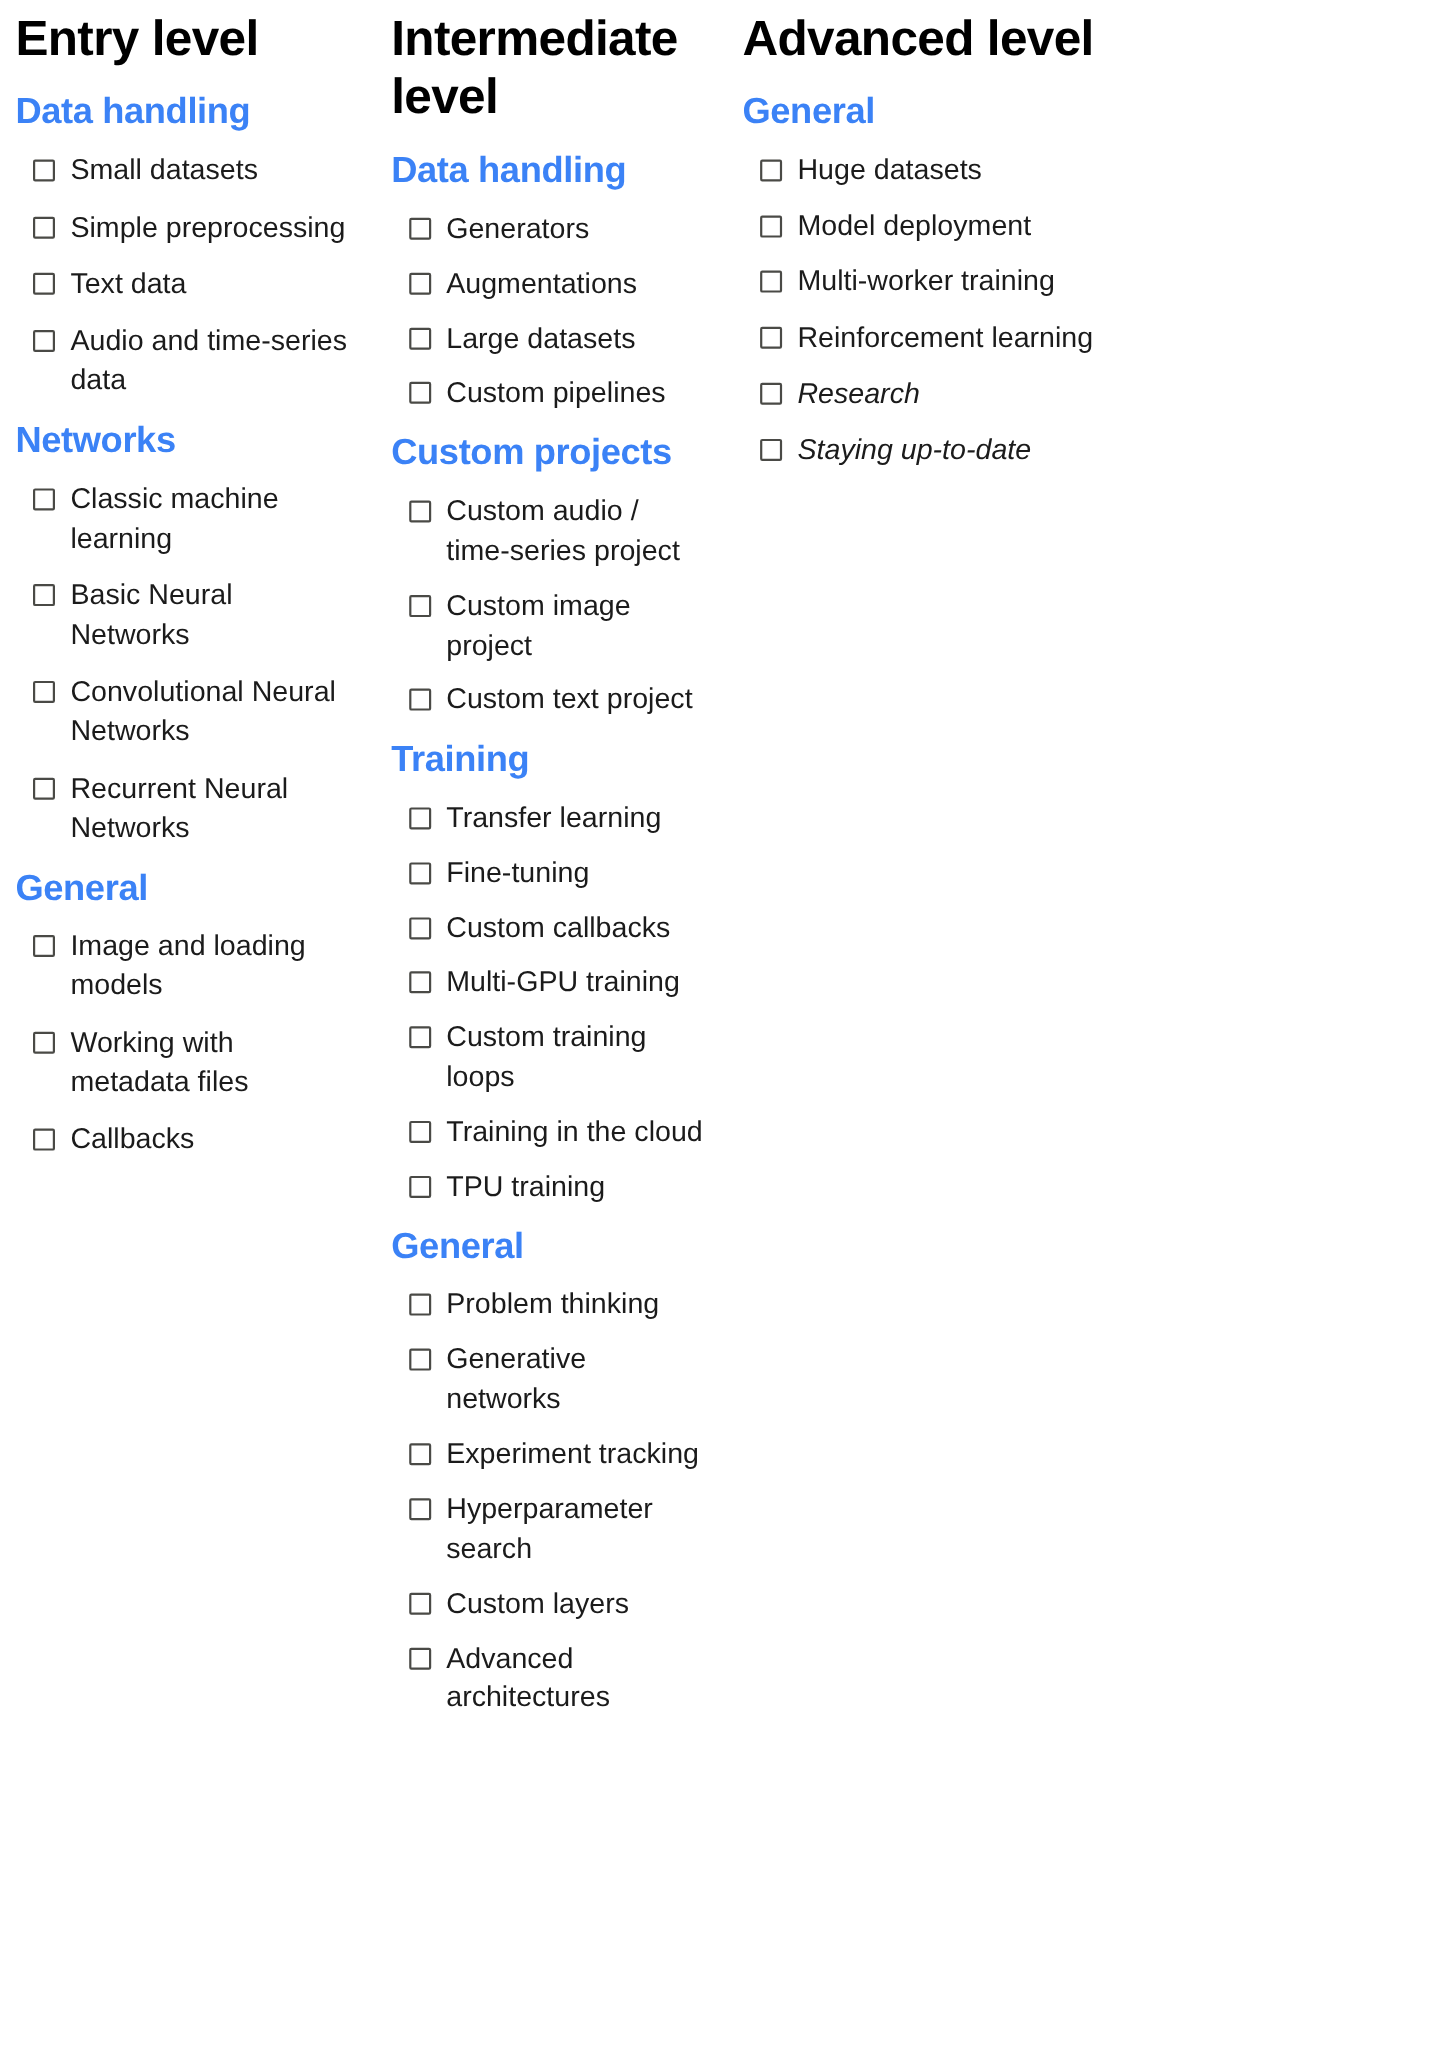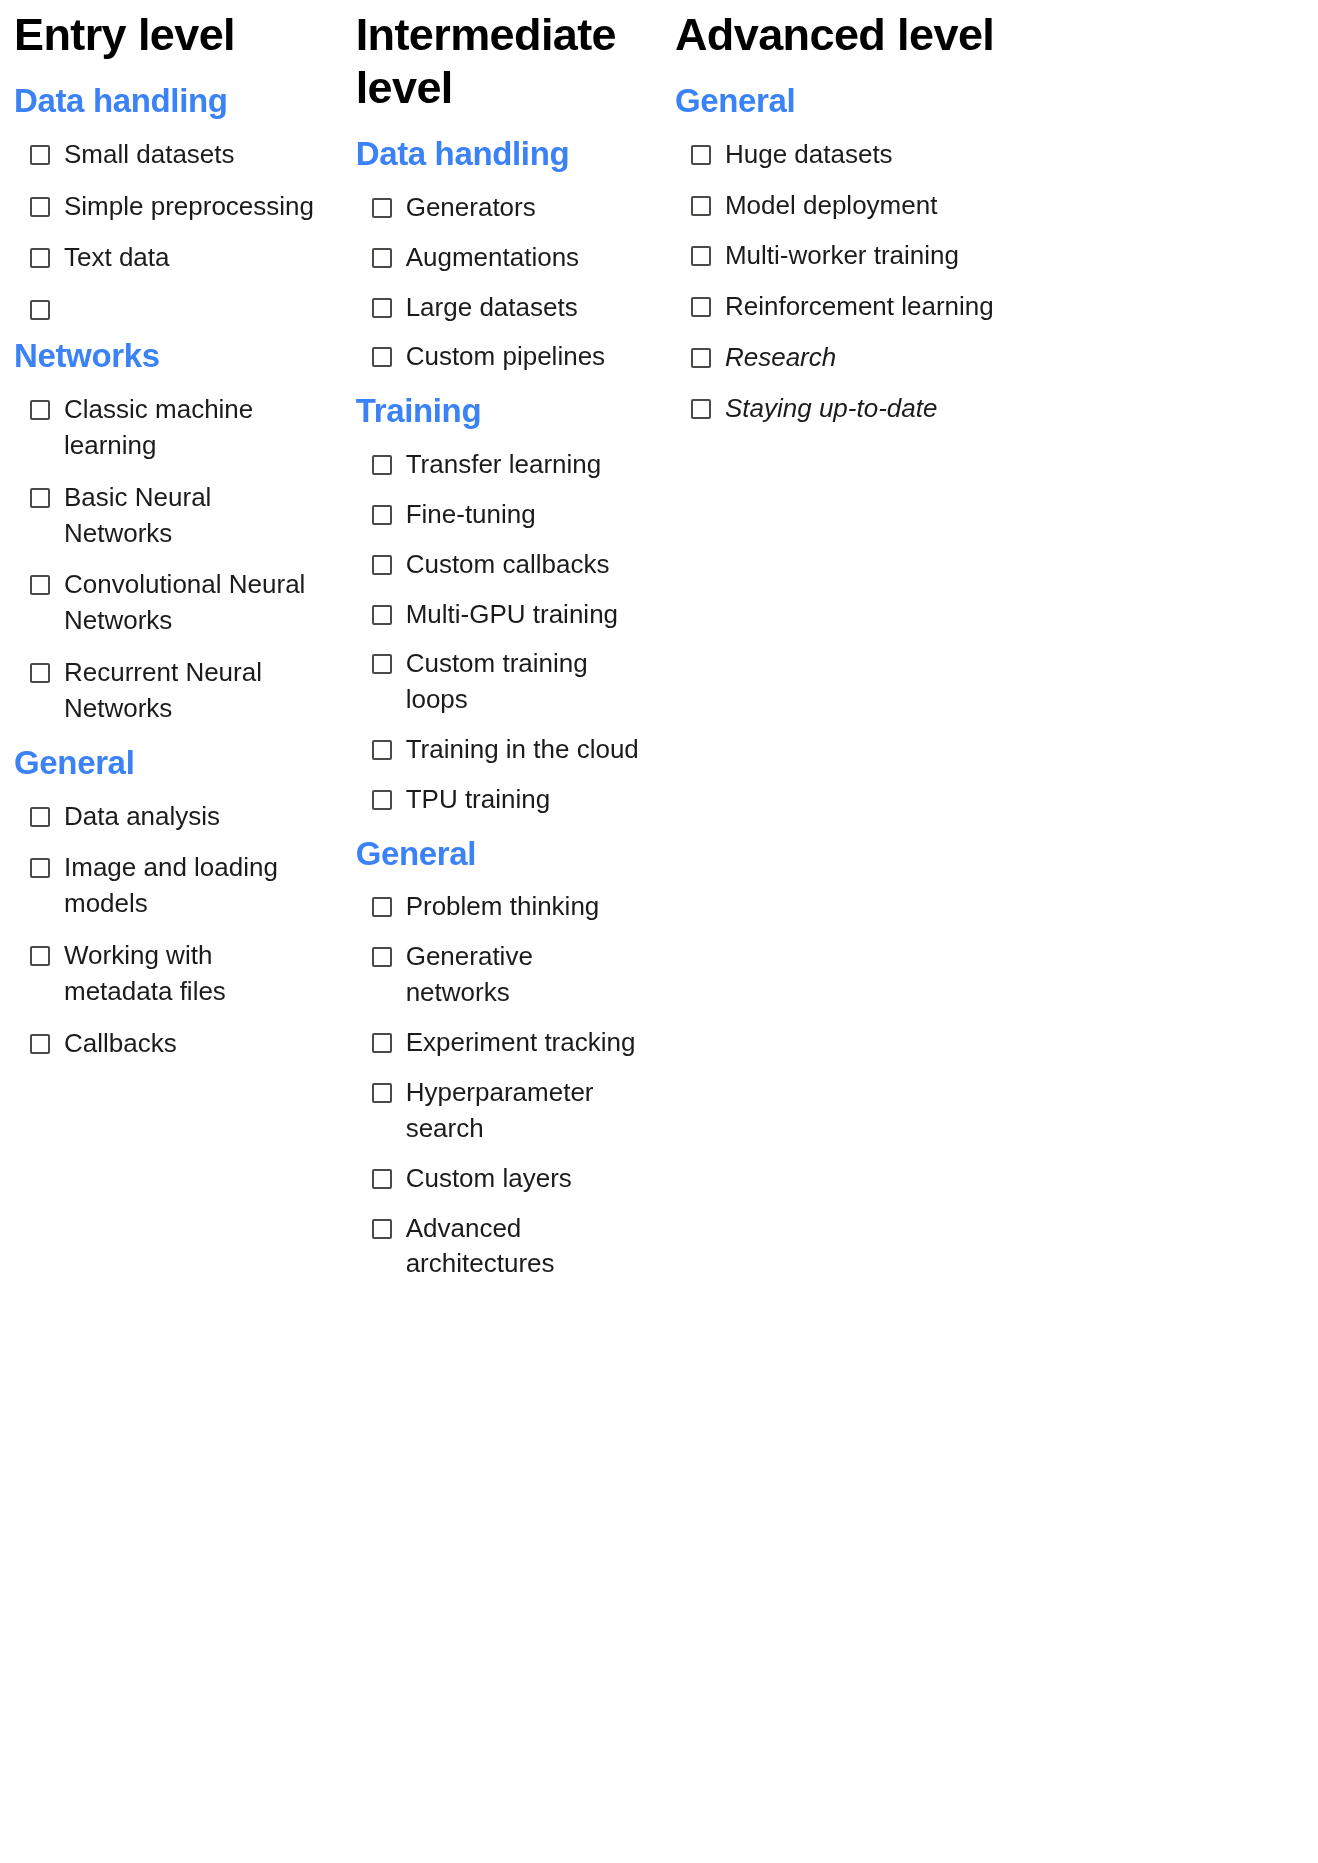--- a/index.html
+++ b/index.html
@@ -113,20 +113,21 @@
         <li class="check-item">
           <span class="checkbox"></span>
           <span class="check-label">Simple preprocessing</span>
         </li>
         <li class="check-item">
           <span class="checkbox"></span>
           <span class="check-label">Text data</span>
         </li>
         <li class="check-item">
           <span class="checkbox"></span>
+          <span class="check-label">Audio and time-series data</span>
         </li>
       </ul>
     </div>
 
     <div class="section">
       <h2 class="section-title">Networks</h2>
       <ul class="checklist">
         <li class="check-item">
           <span class="checkbox"></span>
           <span class="check-label">Classic machine learning</span>
@@ -142,24 +143,20 @@
         <li class="check-item">
           <span class="checkbox"></span>
           <span class="check-label">Recurrent Neural Networks</span>
         </li>
       </ul>
     </div>
 
     <div class="section">
       <h2 class="section-title">General</h2>
       <ul class="checklist">
-        <li class="check-item">
-          <span class="checkbox"></span>
-          <span class="check-label">Data analysis</span>
-        </li>
         <li class="check-item">
           <span class="checkbox"></span>
           <span class="check-label">Image and loading models</span>
         </li>
         <li class="check-item">
           <span class="checkbox"></span>
           <span class="check-label">Working with metadata files</span>
         </li>
         <li class="check-item">
           <span class="checkbox"></span>
@@ -187,20 +184,37 @@
           <span class="checkbox"></span>
           <span class="check-label">Large datasets</span>
         </li>
         <li class="check-item">
           <span class="checkbox"></span>
           <span class="check-label">Custom pipelines</span>
         </li>
       </ul>
     </div>
 
+    <div class="section">
+      <h2 class="section-title">Custom projects</h2>
+      <ul class="checklist">
+        <li class="check-item">
+          <span class="checkbox"></span>
+          <span class="check-label">Custom audio / time-series project</span>
+        </li>
+        <li class="check-item">
+          <span class="checkbox"></span>
+          <span class="check-label">Custom image project</span>
+        </li>
+        <li class="check-item">
+          <span class="checkbox"></span>
+          <span class="check-label">Custom text project</span>
+        </li>
+      </ul>
+    </div>
 
     <div class="section">
       <h2 class="section-title">Training</h2>
       <ul class="checklist">
         <li class="check-item">
           <span class="checkbox"></span>
           <span class="check-label">Transfer learning</span>
         </li>
         <li class="check-item">
           <span class="checkbox"></span>

